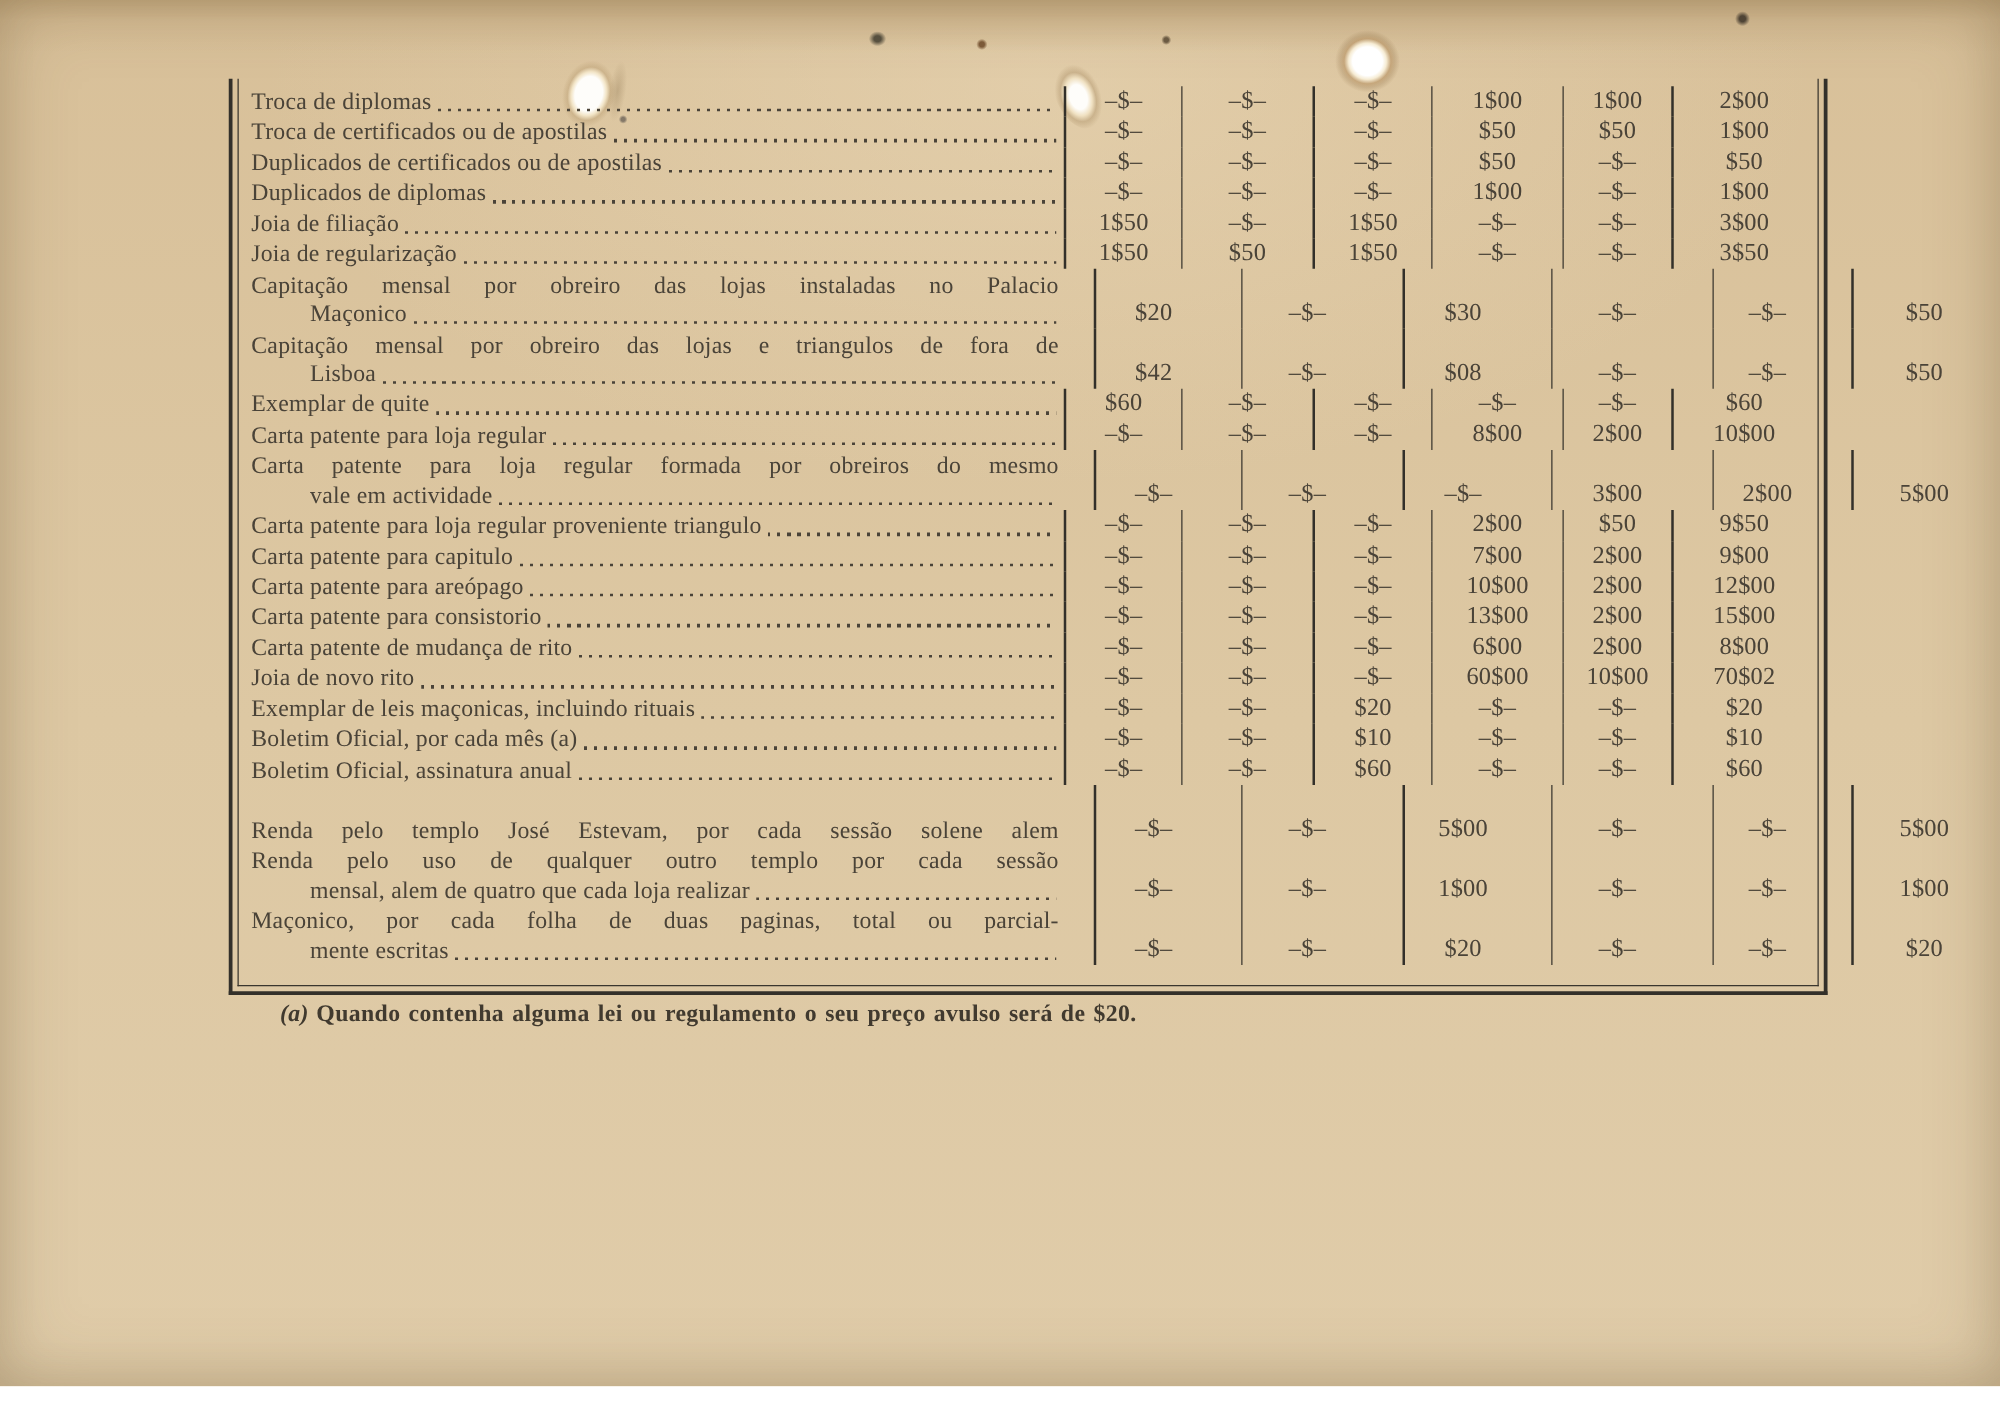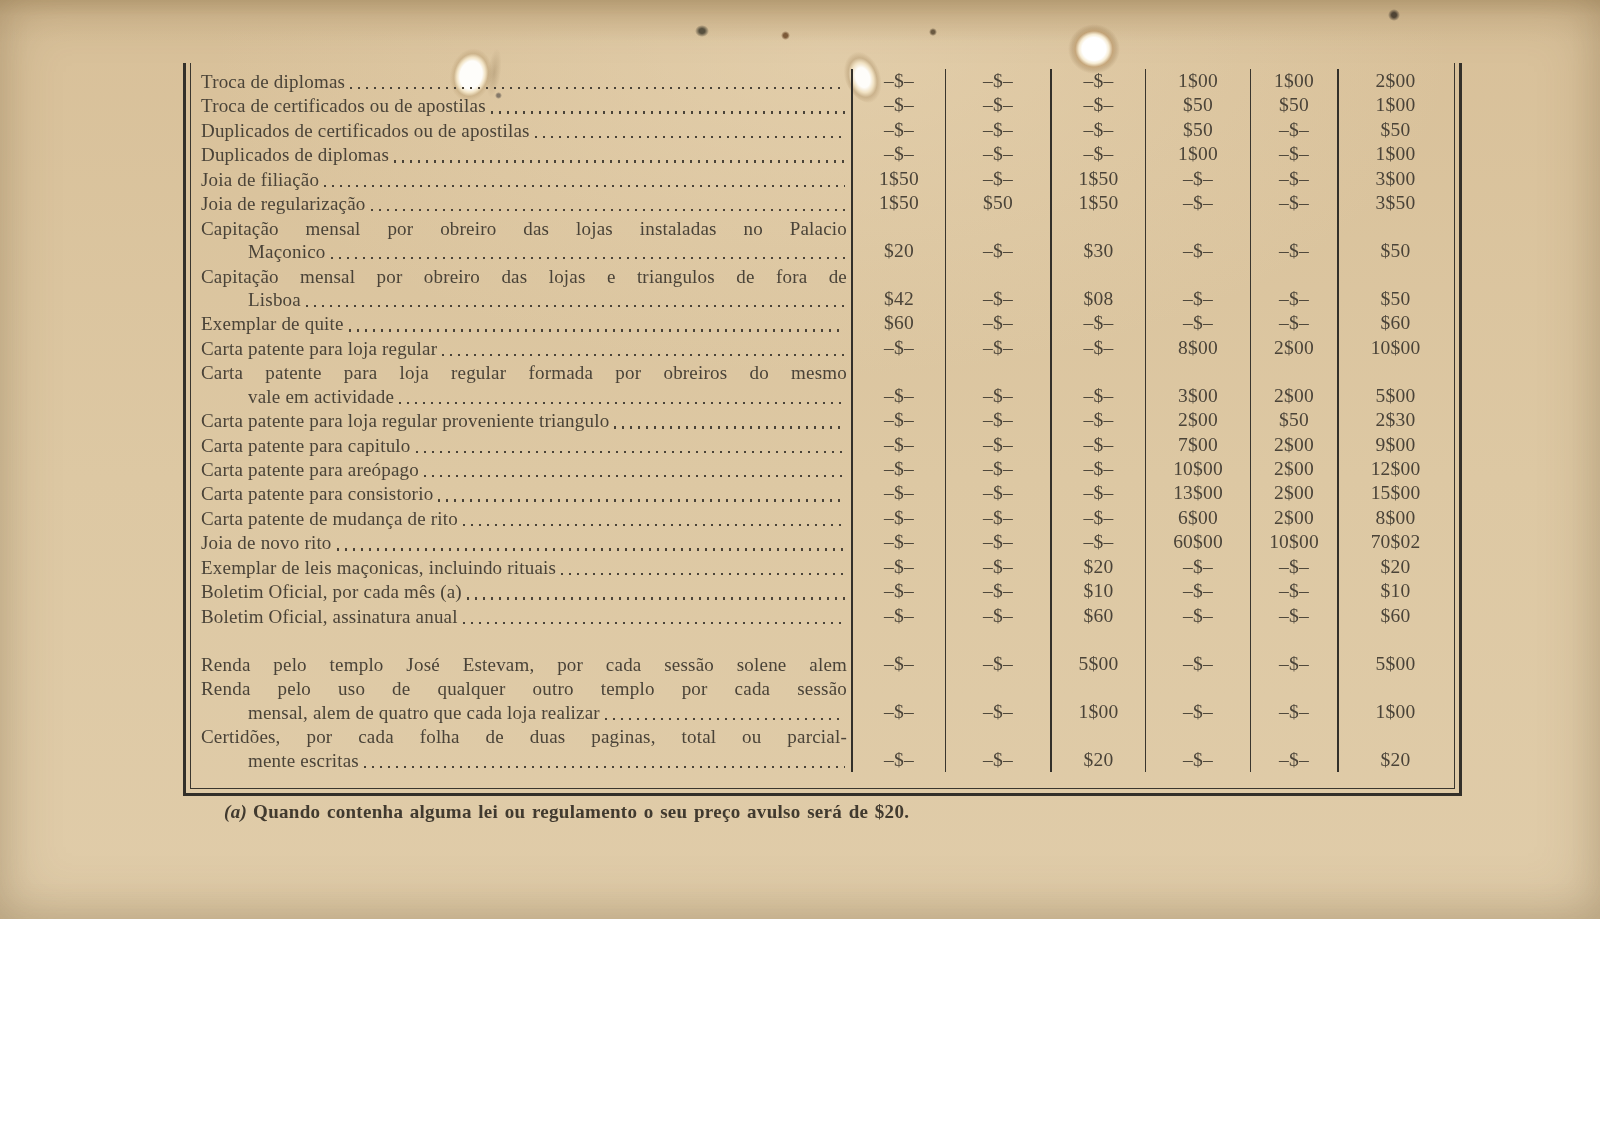--- a/index.html
+++ b/index.html
@@ -1,18 +1,18 @@
 <!DOCTYPE html>
 <html><head>
 <meta charset="utf-8">
 <style>
   html,body{margin:0;padding:0;}
   body{font-family:"Liberation Serif","DejaVu Serif",serif;}
   .page{
-    position:relative;width:1600px;height:919px;overflow:hidden;
+    position:relative;width:1600px;height:1109px;overflow:hidden;
     color:#4a4338;
     background:
       linear-gradient(180deg,#c7ad83 0px,#d4bb93 16px,rgba(214,189,150,0) 42px),
       radial-gradient(1000px 520px at 52% 6%,rgba(235,217,184,.50),rgba(235,217,184,0) 62%),
       linear-gradient(180deg,#d8c099 0%,#ddc8a3 52%,#e0cca9 100%);
     box-shadow:inset 0 0 60px rgba(92,72,40,.28), inset 0 -8px 30px rgba(120,95,60,.12);
   }
 
   
   .table-frame{
@@ -22,21 +22,21 @@
   }
   .table-inner{
     border-left:1.5px solid #3a362e;border-right:1.5px solid #3a362e;border-bottom:1.5px solid #3a362e;
     padding:6px 0 16px 0;
   }
   .frow{
     display:grid;
     grid-template-columns:660px 94px 105px 95px 105px 87px 115px;
     min-height:23.4px;line-height:23.4px;font-size:19px;letter-spacing:.2px;
   }
-  .frow.wrapped{min-height:48px;}
+  .frow.wrapped{min-height:48px;gap:24px;}
   .desc{
     padding:0 4px 0 10px;display:flex;flex-direction:column;justify-content:flex-end;
     box-sizing:border-box;overflow:hidden;
   }
   .line{display:flex;align-items:flex-end;white-space:nowrap;}
   .wrapped .line1 .l1-text{width:100%;text-align:justify;text-align-last:justify;}
   .indent{flex:none;width:47px;}
   .dots{
     flex:1;height:2.4px;margin:0 2px 4px 5px;align-self:flex-end;
     background:repeating-linear-gradient(90deg,#4a4338 0 2.4px,rgba(0,0,0,0) 2.4px 8px);
@@ -284,21 +284,21 @@
           <span class="l1-text">Carta patente para loja regular proveniente triangulo</span>
           <span class="dots"></span>
         </div>
 
       </div>
       <div class="val v1">–$–</div>
       <div class="val v2">–$–</div>
       <div class="val v3">–$–</div>
       <div class="val v4">2$00</div>
       <div class="val v5">$50</div>
-      <div class="val v6">2$30</div>
+      <div class="val v6">9$50</div>
     </div>
         <div class="frow">
       <div class="desc">
         <div class="line line1">
           <span class="l1-text">Carta patente para capitulo</span>
           <span class="dots"></span>
         </div>
 
       </div>
       <div class="val v1">–$–</div>
@@ -442,21 +442,21 @@
       <div class="val v1">–$–</div>
       <div class="val v2">–$–</div>
       <div class="val v3">1$00</div>
       <div class="val v4">–$–</div>
       <div class="val v5">–$–</div>
       <div class="val v6">1$00</div>
     </div>
         <div class="frow wrapped">
       <div class="desc">
         <div class="line line1">
-          <span class="l1-text">Certidões, por cada folha de duas paginas, total ou parcial-</span>
+          <span class="l1-text">Maçonico, por cada folha de duas paginas, total ou parcial-</span>
 
         </div>
         <div class="line line2">
           <span class="indent"></span>
           <span class="l2-text">mente escritas</span>
           <span class="dots"></span>
         </div>
       </div>
       <div class="val v1">–$–</div>
       <div class="val v2">–$–</div>

